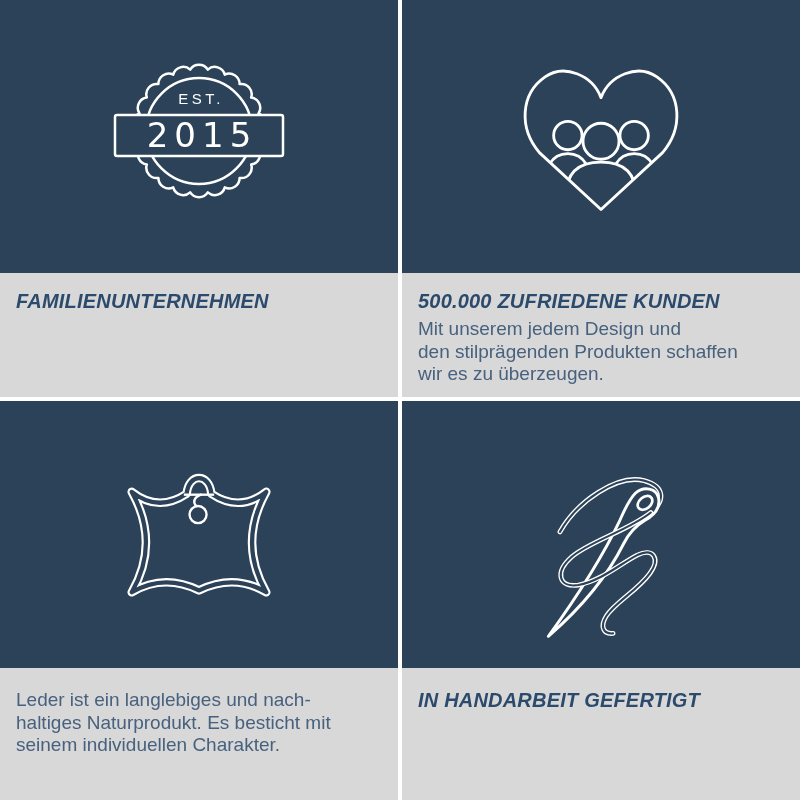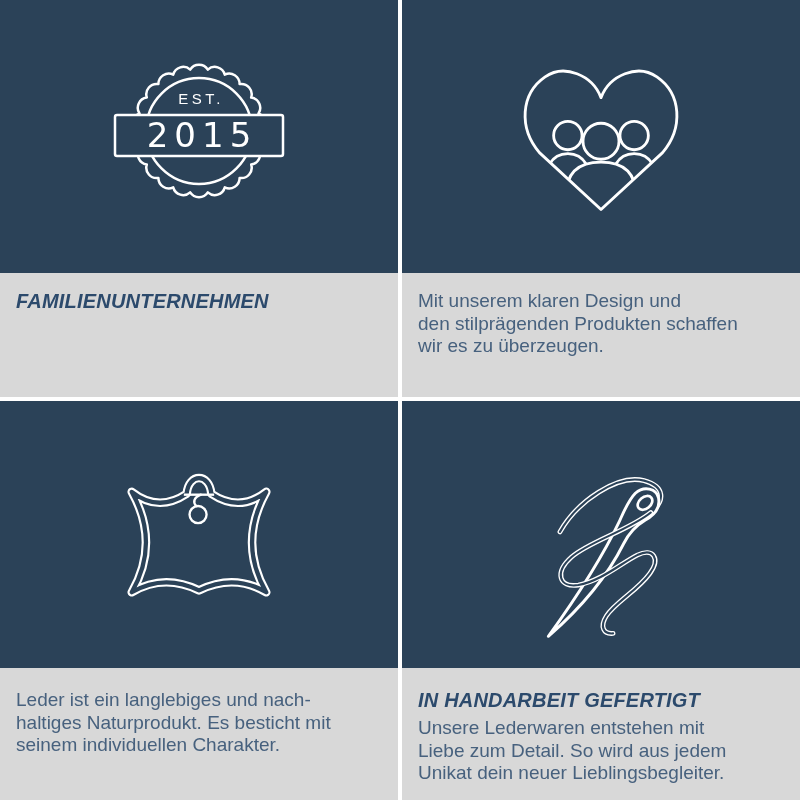--- a/index.html
+++ b/index.html
@@ -85,21 +85,22 @@
           <path class="stroke" d="M34 158 L34 148 Q34 103 60 103 Q86 103 86 148 L86 158"></path>
           <circle class="stroke" cx="130" cy="84" r="15"></circle>
           <path class="stroke" d="M104 158 L104 148 Q104 103 130 103 Q156 103 156 148 L156 158"></path>
           <path class="bgfill" d="M58 168 L58 148 Q58 112 95 112 Q132 112 132 148 L132 168" stroke="#ffffff" stroke-width="3"></path>
           <circle class="bgfill" cx="95" cy="90" r="19" stroke="#ffffff" stroke-width="3"></circle>
         </g>
         <path class="stroke" d="M95 44 C 86 20, 56 8, 36 22 C 10 40, 8 76, 30 102 L 95 162 L 160 102 C 182 76, 180 40, 154 22 C 134 8, 104 20, 95 44 Z"></path>
       </svg>
     </div>
     <div class="caption">
-      <p>Mit unserem klaren Design und
+      <h3>500.000 ZUFRIEDENE KUNDEN</h3>
+      <p>Mit unserem jedem Design und
 den stilprägenden Produkten schaffen
 wir es zu überzeugen.</p>
     </div>
   </section>
 
   <section class="card row2">
     <div class="media">
       <svg class="nudge" width="180" height="190" viewBox="0 0 190 200">
         <path class="dbl-out" d="M24 46 Q52 68 82 48 C84 26 106 26 108 48 Q138 68 166 46 Q136 100 166 152 Q132 132 95 150 Q58 132 24 152 Q54 100 24 46 Z"></path>
         <path class="dbl-in" d="M24 46 Q52 68 82 48 C84 26 106 26 108 48 Q138 68 166 46 Q136 100 166 152 Q132 132 95 150 Q58 132 24 152 Q54 100 24 46 Z"></path>
@@ -124,19 +125,16 @@
 
         <path class="bgfill" d="M20 204 C 46 168, 76 122, 94 84 C 99 73, 103 63, 110 56 C 119 48, 132 51, 134 61 C 136 71, 129 79, 120 84 C 110 90, 103 98, 98 108 C 80 144, 50 178, 20 204 Z" stroke="#ffffff" stroke-width="3" stroke-linejoin="round"></path>
         <ellipse class="bgfill" cx="120" cy="66" rx="8.5" ry="6" transform="rotate(-40 120 66)" stroke="#ffffff" stroke-width="2.8"></ellipse>
 
         <path class="thr-out" d="M126 76 C 104 94, 62 106, 44 122 C 26 138, 31 154, 51 151 C 74 147, 96 128, 112 120 C 129 112, 136 124, 125 139 C 112 157, 90 168, 80 183 C 73 194, 77 202, 87 201"></path>
         <path class="thr-in" d="M126 76 C 104 94, 62 106, 44 122 C 26 138, 31 154, 51 151 C 74 147, 96 128, 112 120 C 129 112, 136 124, 125 139 C 112 157, 90 168, 80 183 C 73 194, 77 202, 87 201"></path>
       </svg>
     </div>
     <div class="caption">
       <h3>IN HANDARBEIT GEFERTIGT</h3>
-      <p>Unsere Lederwaren entstehen mit
-Liebe zum Detail. So wird aus jedem
-Unikat dein neuer Lieblingsbegleiter.</p>
     </div>
   </section>
 
 </div>
 
 </body></html>

